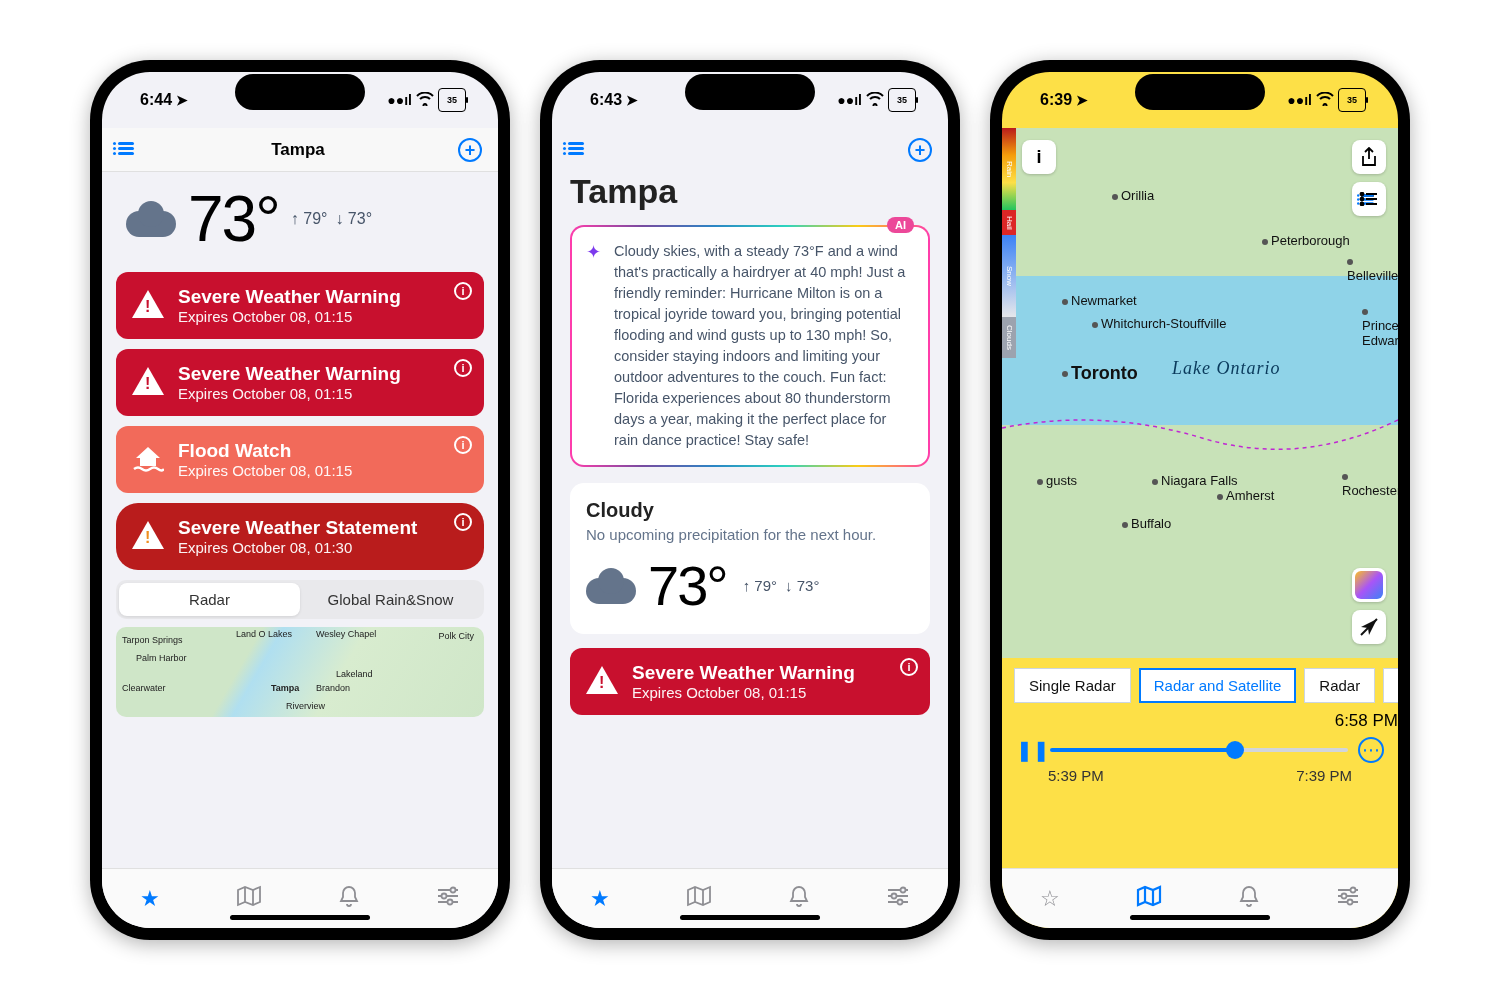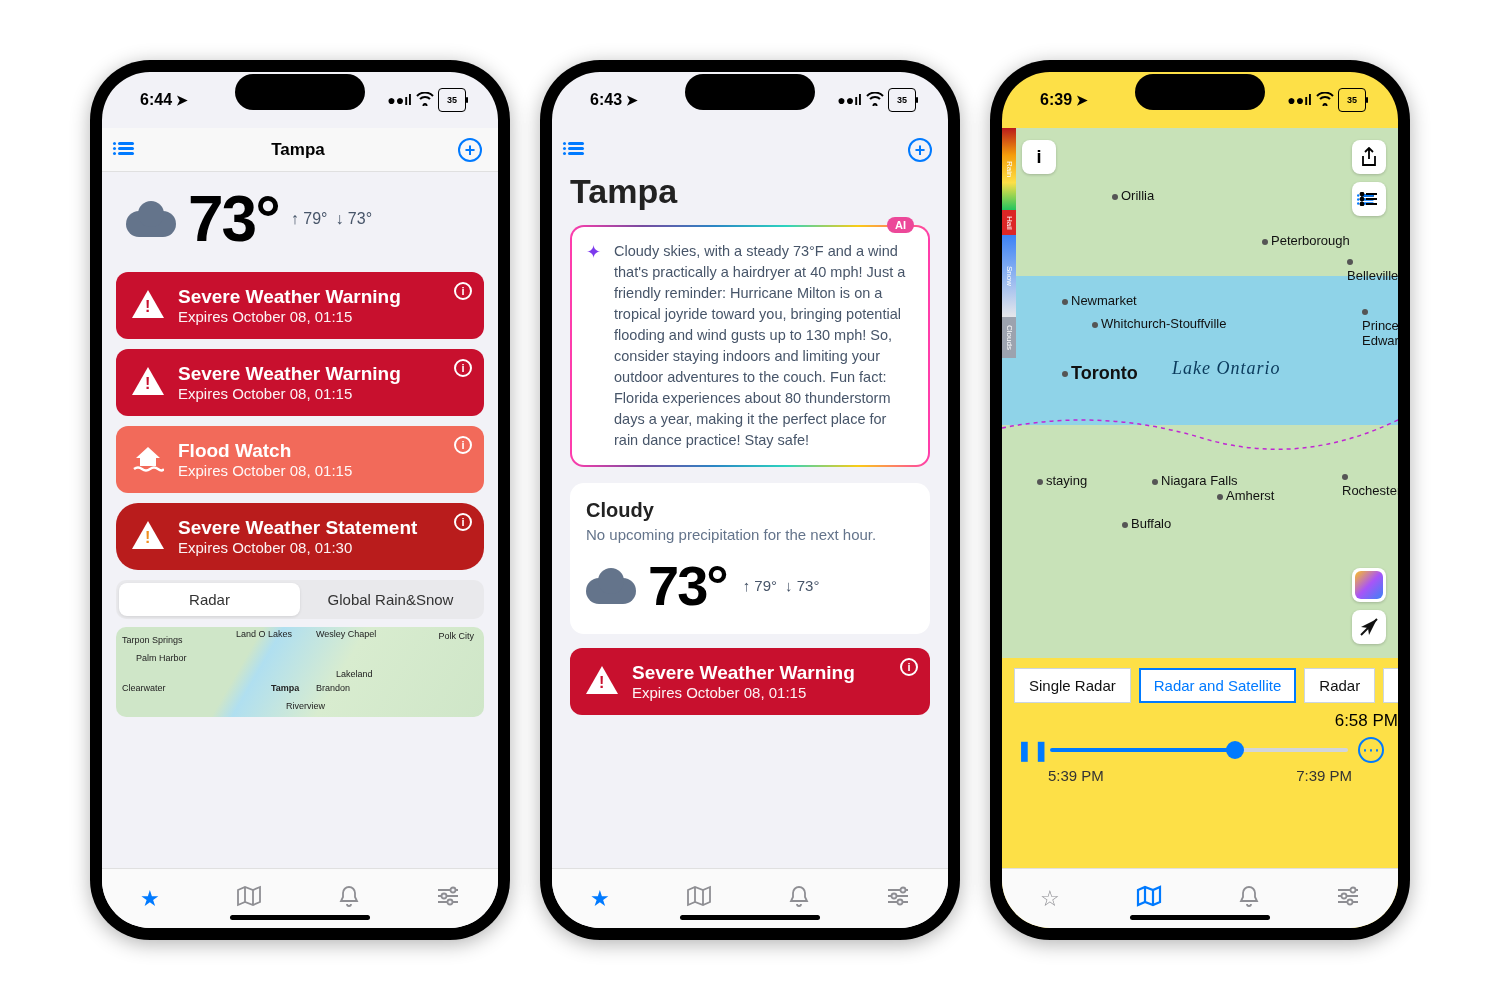--- a/index.html
+++ b/index.html
@@ -104,21 +104,21 @@
     height: 5px;
     background: #000;
     border-radius: 3px;
   }
 
   
   .big-temp-row { display: flex; align-items: center; gap: 12px; margin-bottom: 16px; padding-left: 10px;}
   .cloud-icon { width: 50px; height: 36px; position: relative; }
   .cloud-icon::before { content:""; position:absolute; width:50px; height:26px; background:#64748b; border-radius:18px; bottom:0; }
   .cloud-icon::after { content:""; position:absolute; width:26px; height:26px; background:#64748b; border-radius:50%; top:0; left:12px; }
-  .big-temp { font-size: 64px; font-weight: 700; letter-spacing: -2px; }
+  .big-temp { font-size: 64px; font-weight: 400; letter-spacing: -2px; }
   .hilo { font-size: 16px; color: #475569; display:flex; flex-direction:column; gap:2px;}
   .hilo span { white-space: nowrap; }
 
   .alert-card {
     border-radius: 12px;
     padding: 14px 16px;
     margin-bottom: 10px;
     color: #fff;
     display: flex;
     align-items: flex-start;
@@ -466,21 +466,21 @@
             <span class="city" style="left: 110px; top: 60px;">Orillia</span>
             <span class="city" style="left: 260px; top: 105px;">Peterborough</span>
             <span class="city" style="left: 345px; top: 125px;">Belleville</span>
             <span class="city" style="left: 60px; top: 165px;">Newmarket</span>
             <span class="city" style="left: 90px; top: 188px;">Whitchurch-Stouffville</span>
             <span class="city" style="left: 360px; top: 175px;">Prince Edward</span>
             <span class="city toronto" style="left: 60px; top: 235px;">Toronto</span>
             <span class="city" style="left: 150px; top: 345px;">Niagara Falls</span>
             <span class="city" style="left: 215px; top: 360px;">Amherst</span>
             <span class="city" style="left: 120px; top: 388px;">Buffalo</span>
-            <span class="city" style="left: 35px; top: 345px;">staying</span>
+            <span class="city" style="left: 35px; top: 345px;">gusts</span>
             <span class="city" style="left: 340px; top: 340px;">Rochester</span>
           </div>
 
         <svg style="position:absolute; top:280px; left:0;" width="400" height="120">
           <path d="M0 20 Q 100 0 200 30 T 400 10" fill="none" stroke="#c026d3" stroke-width="1.5" stroke-dasharray="4 4"></path>
         </svg>
       </div>
 
       <div class="chip-row" id="p3-chips">
           <div class="chip">Single Radar</div>

